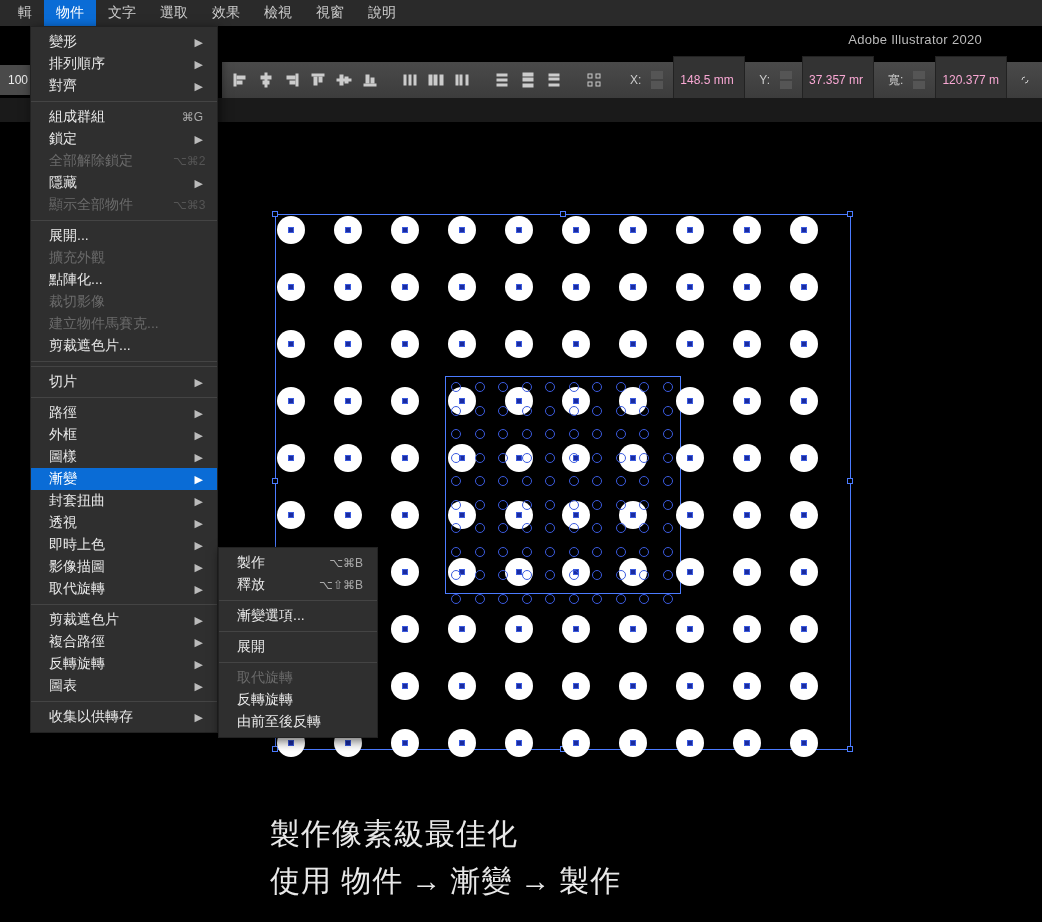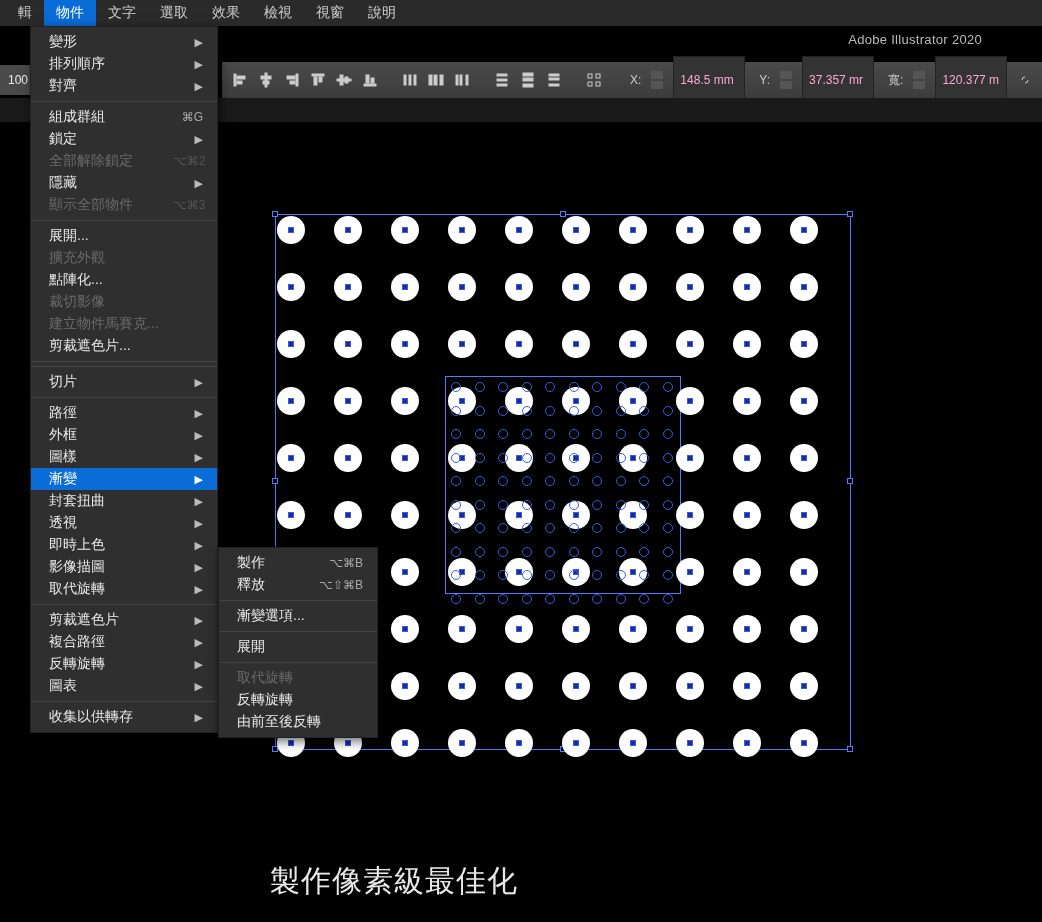--- a/index.html
+++ b/index.html
@@ -850,13 +850,16 @@
     <div class="row">
       <span>反轉旋轉</span>
     </div>
     <div class="row">
       <span>由前至後反轉</span>
     </div>
   </div>
 
 <div class="caption">
   <div>製作像素級最佳化</div>
+  <div>
+    <span>使用 物件</span><span class="arrow">→</span><span>漸變</span><span class="arrow">→</span><span>製作</span>
+  </div>
 </div>
 
 </body></html>

